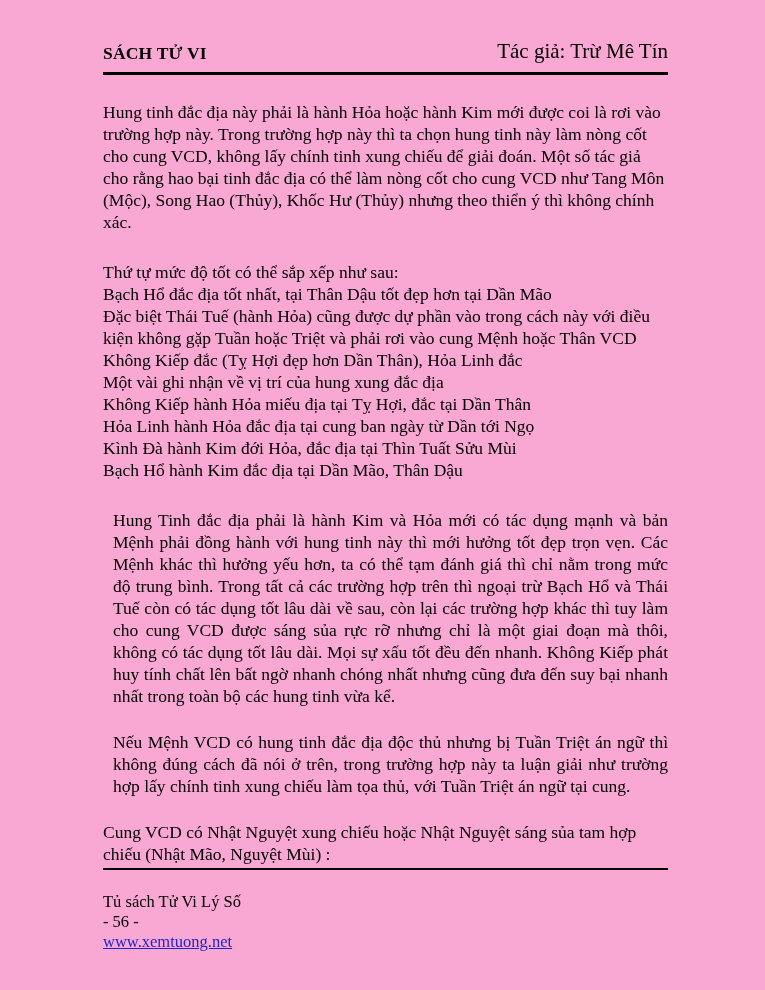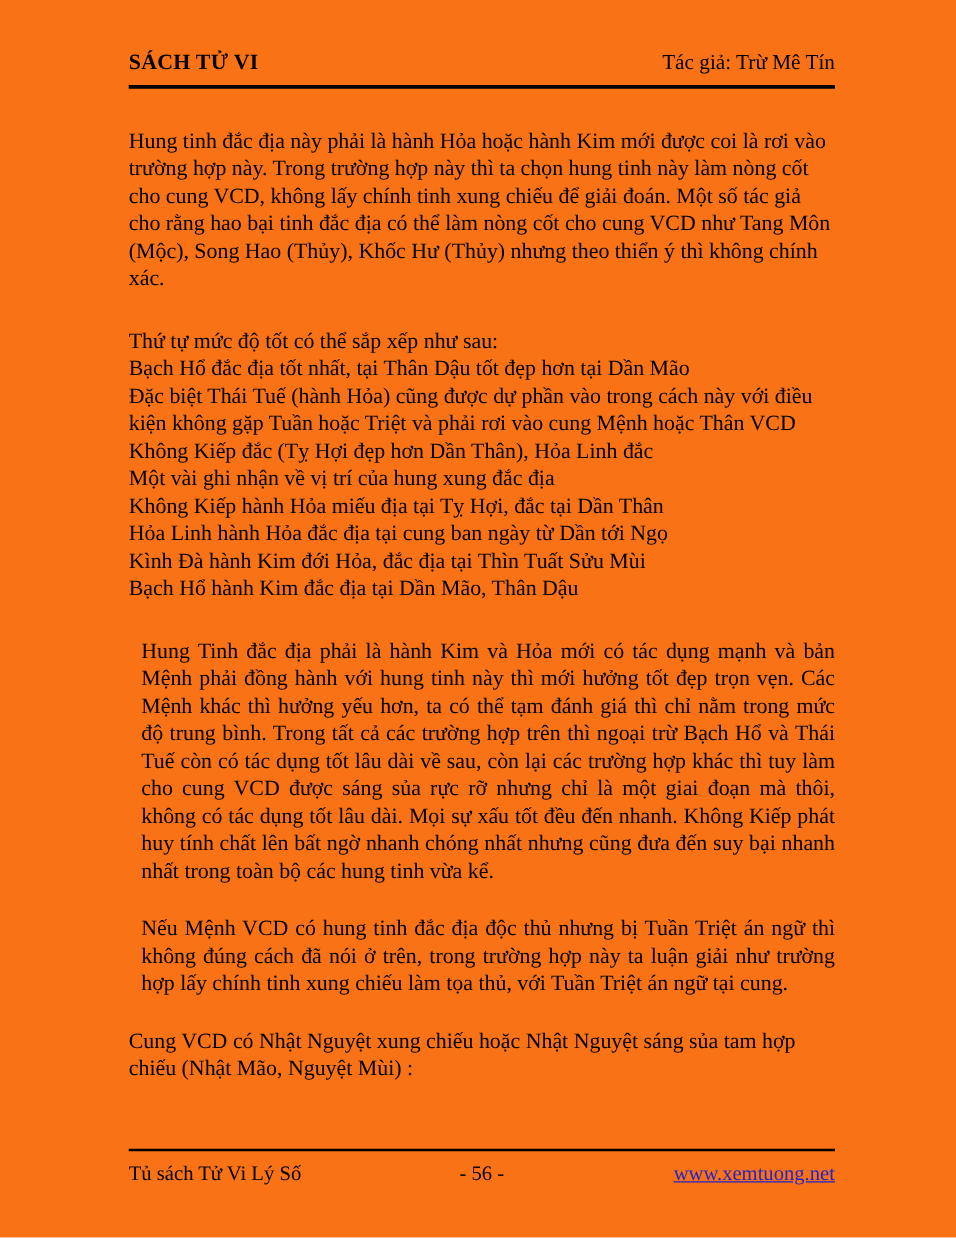--- a/index.html
+++ b/index.html
@@ -4,21 +4,21 @@
 <style>
   html, body {
     margin: 0;
     padding: 0;
     background: #ffffff;
   }
   .sheet {
     position: relative;
     width: 765px;
     height: 990px;
-    background: #f97316;
+    background: #f9a8d4;
     font-family: "Liberation Serif", "DejaVu Serif", serif;
     color: #000000;
     overflow: hidden;
   }
   .header {
     position: absolute;
     left: 103px;
     right: 97px;
     top: 39px;
     display: flex;
@@ -26,21 +26,21 @@
     align-items: flex-end;
     border-bottom: 3px solid #000000;
     padding-bottom: 8px;
   }
   .header-left {
     font-size: 17.5px;
     font-weight: bold;
     letter-spacing: 0.2px;
   }
   .header-right {
-    font-size: 17px;
+    font-size: 21px;
     font-weight: normal;
     font-family: Liberation Serif, serif;
   }
   .content {
     position: absolute;
     left: 103px;
     right: 97px;
     top: 101px;
     font-size: 17.5px;
     line-height: 22px;
@@ -59,26 +59,27 @@
     margin: 0 0 28px 0;
   }
   .list-line {
     margin: 0;
     font-family: Liberation Serif, serif;
   }
   .footer {
     position: absolute;
     left: 103px;
     right: 97px;
-    top: 919px;
+    top: 868px;
     border-top: 2px solid #000000;
-    padding-top: 8px;
+    padding-top: 22px;
     display: flex;
     align-items: baseline;
     font-size: 16.5px;
+    flex-direction: column;
   }
   .footer-left {
     flex: 1;
     text-align: left;
   }
   .footer-center {
     flex: 1;
     text-align: center;
   }
   .footer-right {

